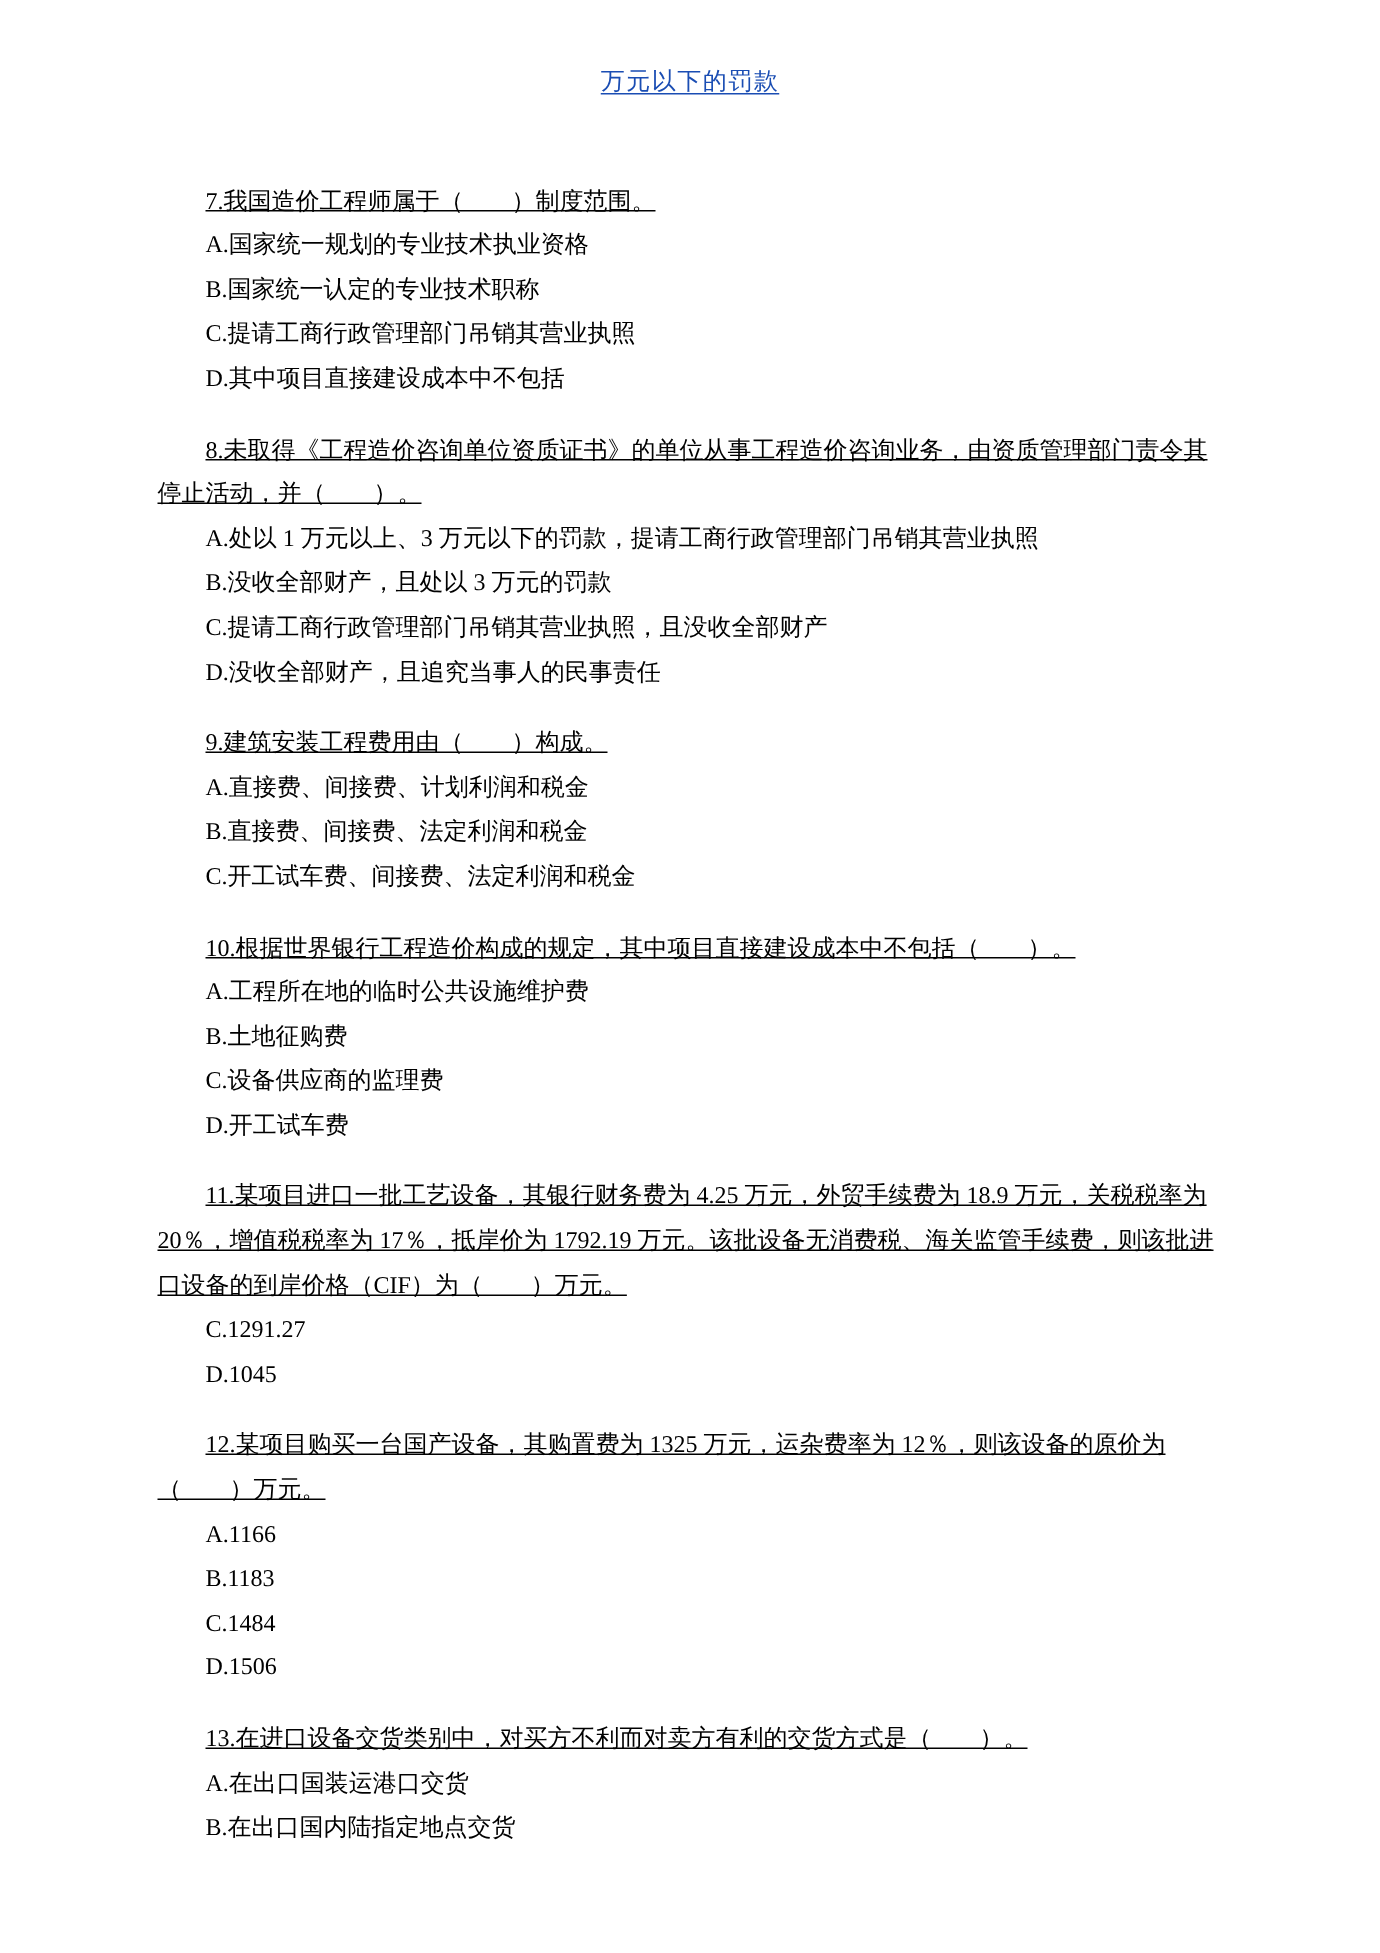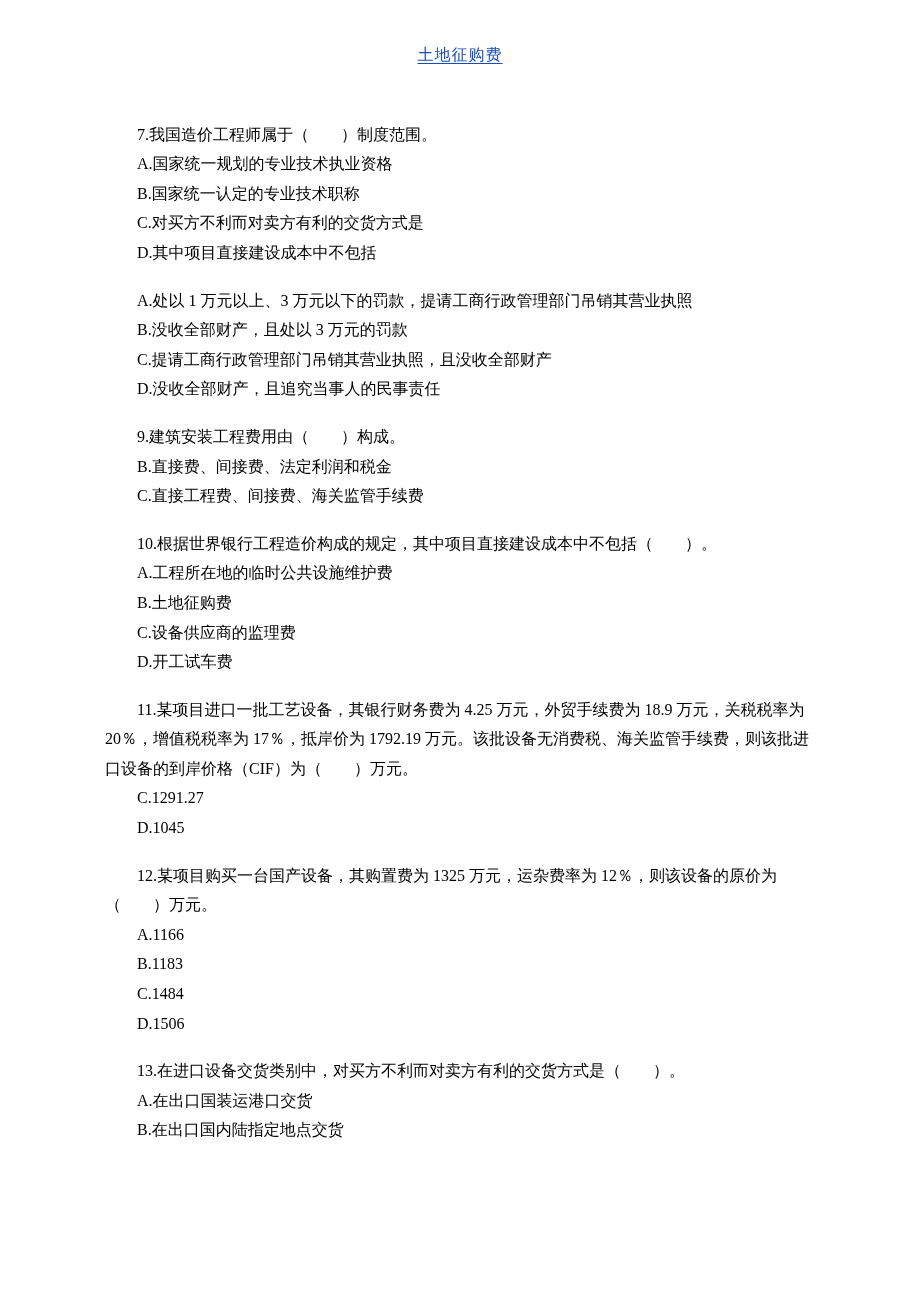--- a/index.html
+++ b/index.html
@@ -22,50 +22,53 @@
     margin-bottom: 50px;
     letter-spacing: 1px;
     text-decoration: underline;
     text-underline-offset: 3px;
   }
   .question-block {
     margin-bottom: 18px;
   }
   .q-stem {
     text-indent: 2em;
+    text-decoration: underline;
   }
   .option {
     text-indent: 2em;
   }
 </style>
 </head>
 <body>
 
 <div class="page">
-  <div class="header">土地征购费</div>
+  <div class="header">万元以下的罚款</div>
 
   <div class="question-block">
     <div class="q-stem">7.我国造价工程师属于（　　）制度范围。</div>
     <div class="option">A.国家统一规划的专业技术执业资格</div>
     <div class="option">B.国家统一认定的专业技术职称</div>
-    <div class="option">C.对买方不利而对卖方有利的交货方式是</div>
+    <div class="option">C.提请工商行政管理部门吊销其营业执照</div>
     <div class="option">D.其中项目直接建设成本中不包括</div>
   </div>
 
   <div class="question-block">
+    <div class="q-stem">8.未取得《工程造价咨询单位资质证书》的单位从事工程造价咨询业务，由资质管理部门责令其停止活动，并（　　）。</div>
     <div class="option">A.处以 1 万元以上、3 万元以下的罚款，提请工商行政管理部门吊销其营业执照</div>
     <div class="option">B.没收全部财产，且处以 3 万元的罚款</div>
     <div class="option">C.提请工商行政管理部门吊销其营业执照，且没收全部财产</div>
     <div class="option">D.没收全部财产，且追究当事人的民事责任</div>
   </div>
 
   <div class="question-block">
     <div class="q-stem">9.建筑安装工程费用由（　　）构成。</div>
+    <div class="option">A.直接费、间接费、计划利润和税金</div>
     <div class="option">B.直接费、间接费、法定利润和税金</div>
-    <div class="option">C.直接工程费、间接费、海关监管手续费</div>
+    <div class="option">C.开工试车费、间接费、法定利润和税金</div>
   </div>
 
   <div class="question-block">
     <div class="q-stem">10.根据世界银行工程造价构成的规定，其中项目直接建设成本中不包括（　　）。</div>
     <div class="option">A.工程所在地的临时公共设施维护费</div>
     <div class="option">B.土地征购费</div>
     <div class="option">C.设备供应商的监理费</div>
     <div class="option">D.开工试车费</div>
   </div>
 

